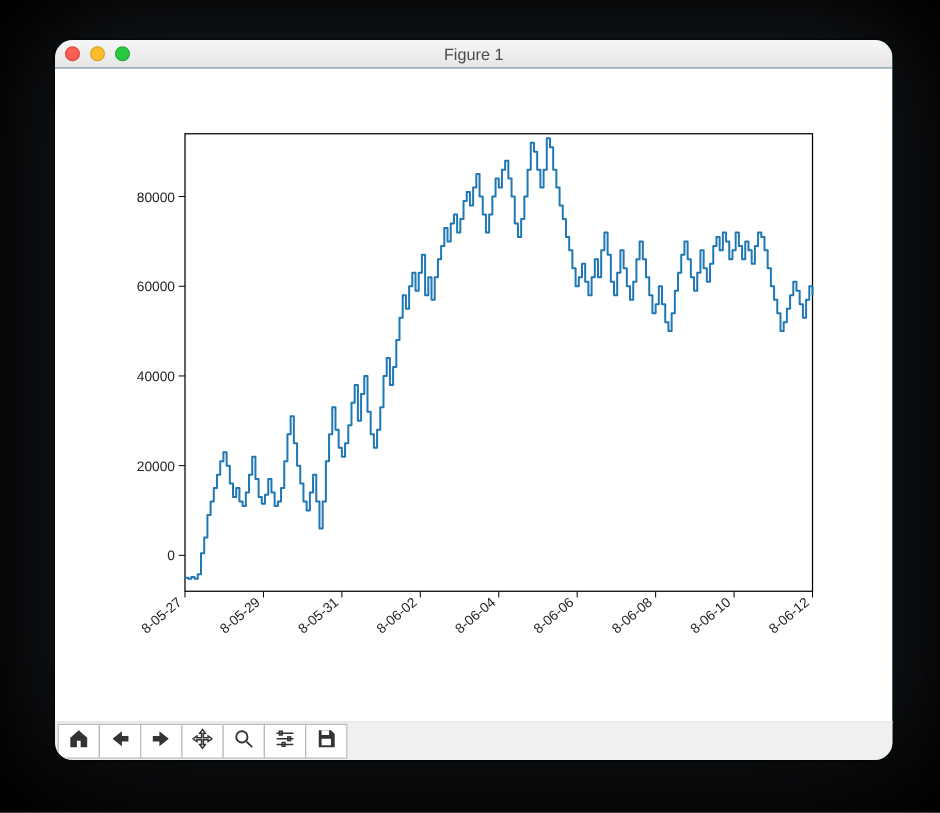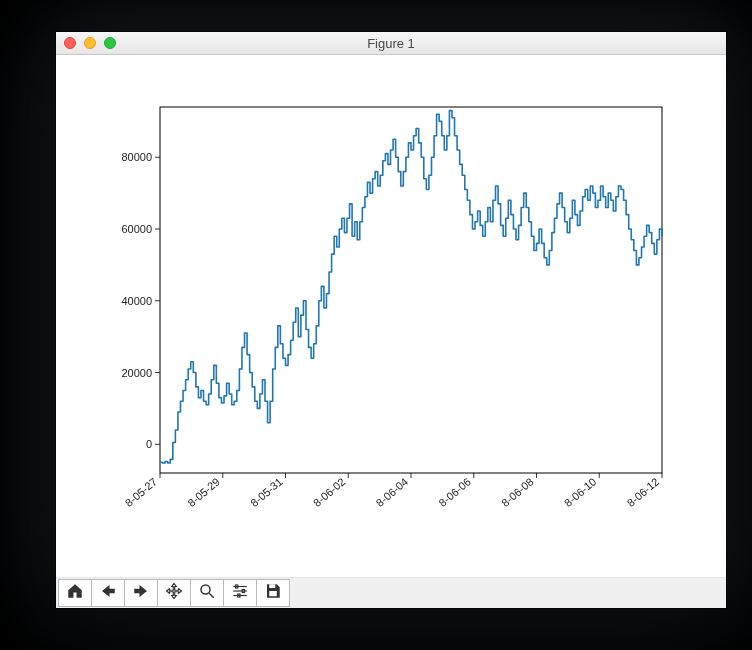--- a/index.html
+++ b/index.html
@@ -11,26 +11,26 @@
     height: 650px;
     overflow: hidden;
   }
   .stage {
     position: relative;
     width: 752px;
     height: 650px;
   }
   .window {
     position: absolute;
-    left: 56px;
+    left: 44px;
     top: 32px;
     width: 670px;
     height: 576px;
     background: #0c4a6e;
-    border-radius: 0;
+    border-radius: 14px;
     overflow: hidden;
     box-shadow:
       0 0 0 1px rgba(0,0,0,0.45),
       0 20px 60px rgba(0,0,0,0.6),
       0 0 90px rgba(100,120,140,0.35);
   }
   .titlebar {
     height: 22px;
     background: linear-gradient(#f6f6f6, #e6e6e6);
     border-bottom: 1px solid #c9c9c9;

